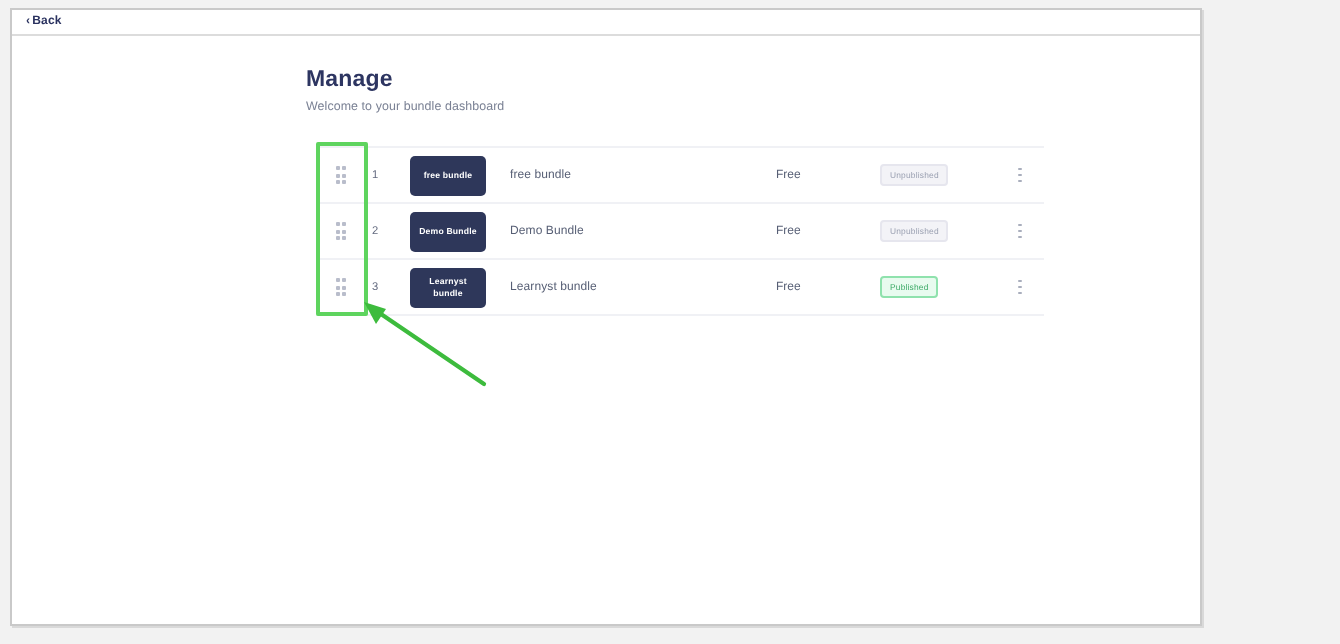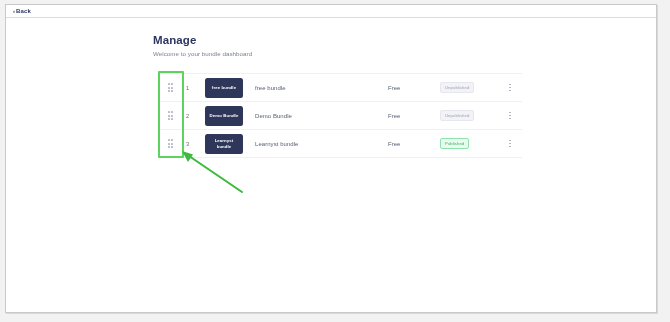--- a/index.html
+++ b/index.html
@@ -19,21 +19,21 @@
     position: absolute;
     left: 0; top: 0;
     width: 670px;
     height: 322px;
     background: #f2f2f2;
   }
   .app-card {
     position: absolute;
     left: 5px;
     top: 4px;
-    width: 652px;
+    width: 596px;
     height: 309px;
     background: #ffffff;
     border: 1px solid #c9c9c9;
     box-sizing: border-box;
     box-shadow: 1px 1px 0 rgba(0,0,0,0.10);
     overflow: hidden;
   }
 
   
   .topbar {

